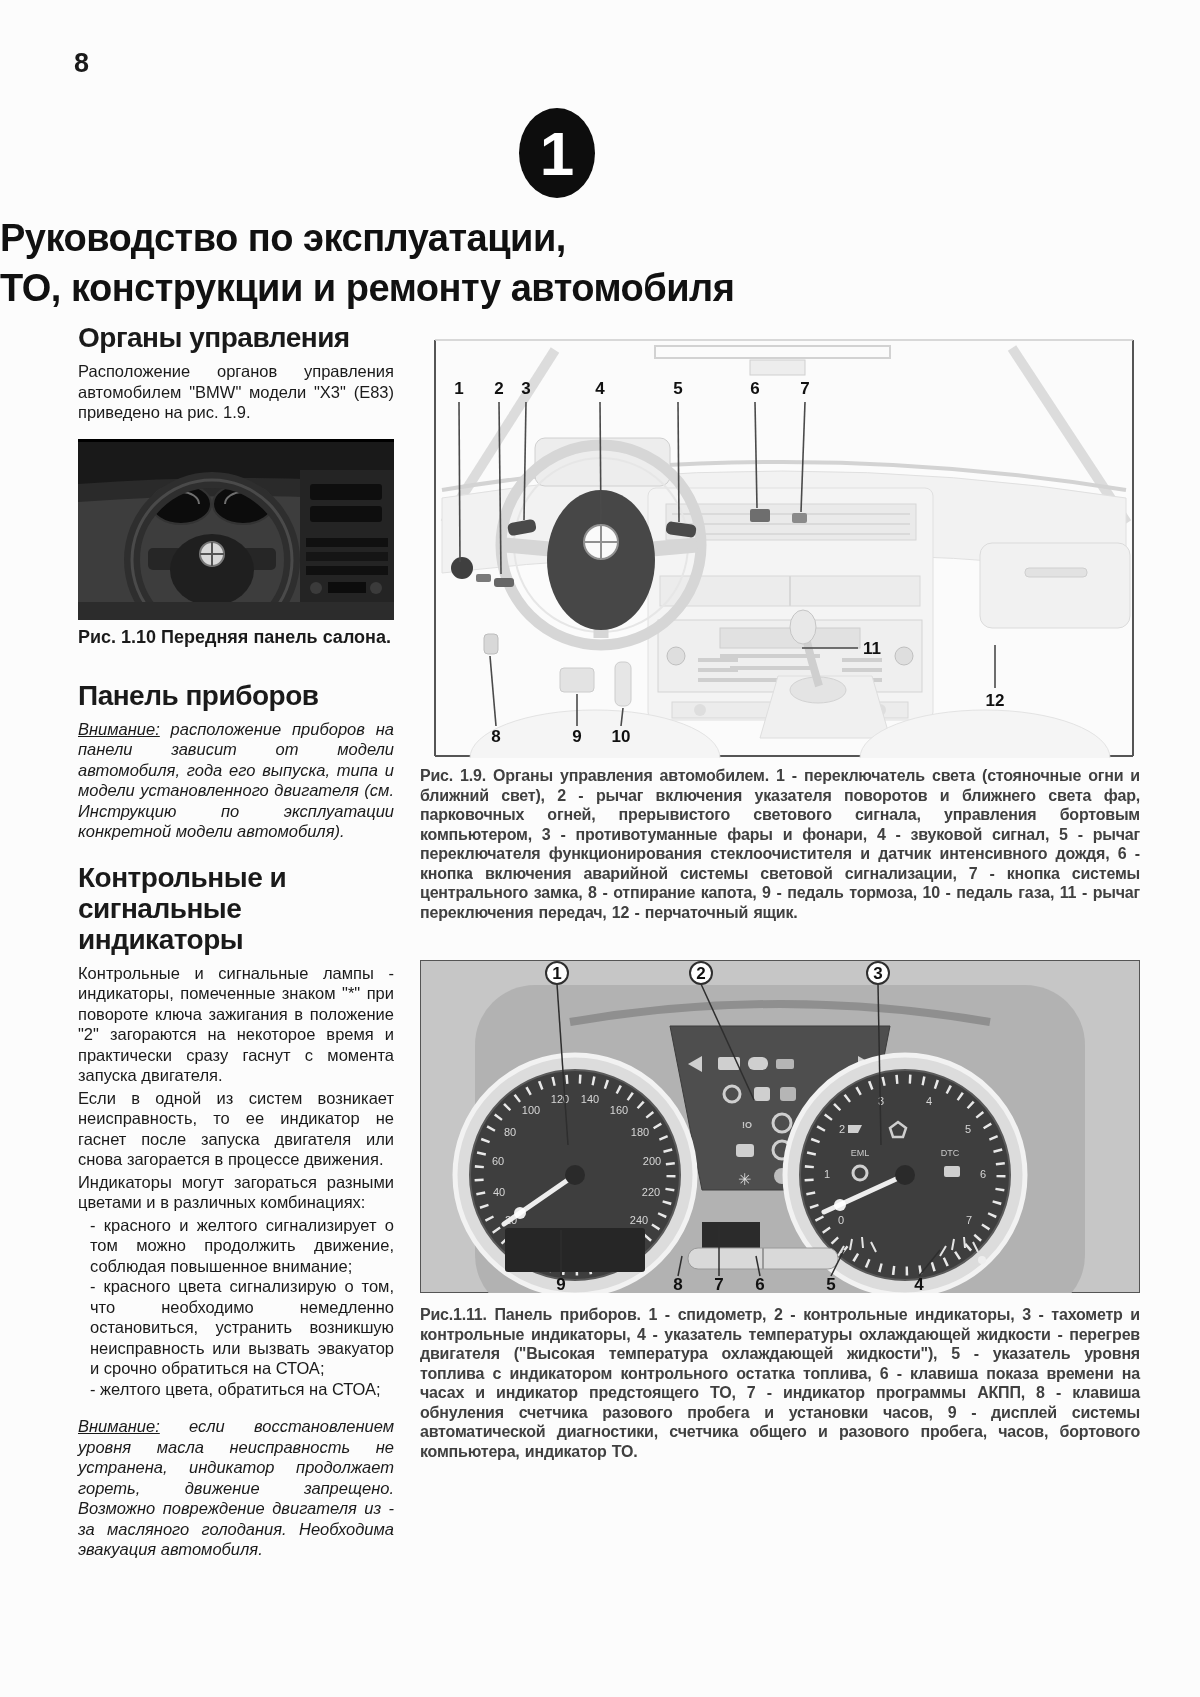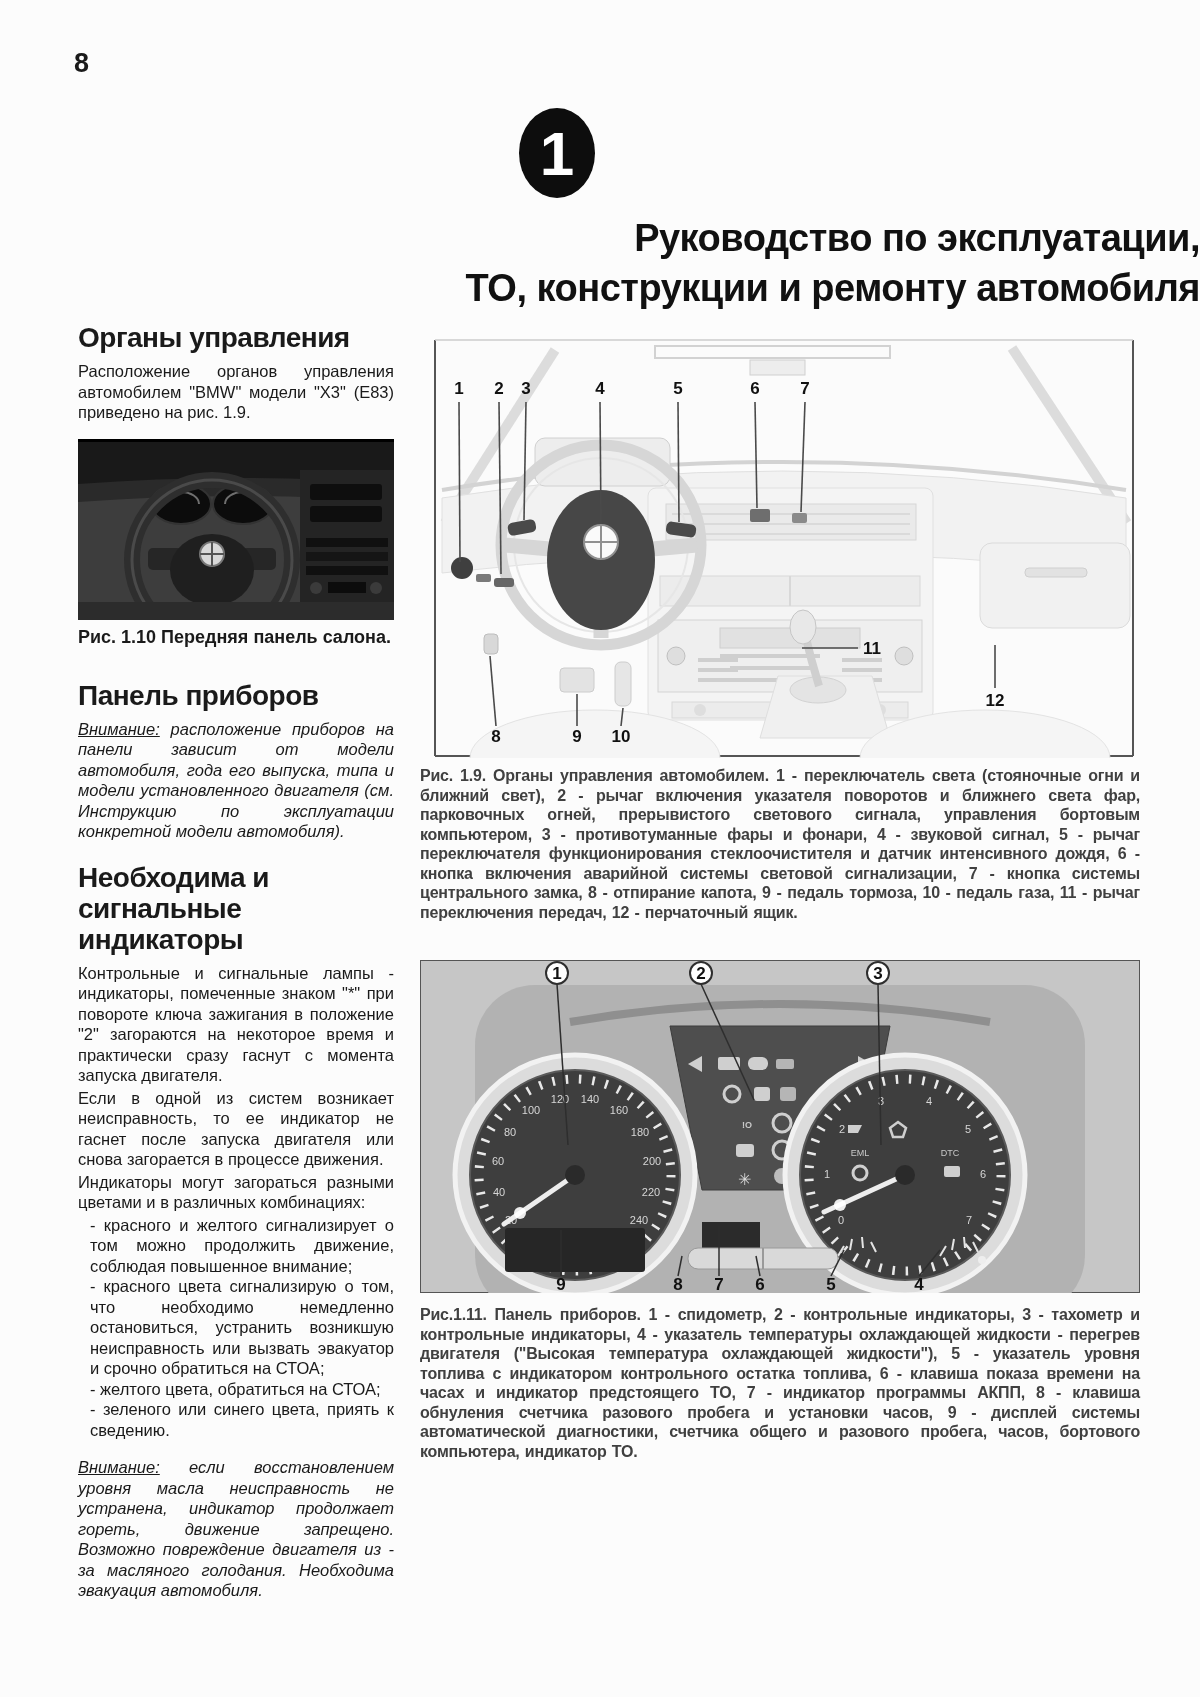--- a/index.html
+++ b/index.html
@@ -10,21 +10,21 @@
     overflow:hidden;
   }
   .pagenum{position:absolute;left:74px;top:48px;font-size:27px;font-weight:bold;}
   .badge{
     position:absolute;left:519px;top:108px;width:76px;height:90px;
     background:#0d0d0d;border-radius:50%;
     display:flex;align-items:center;justify-content:center;
     color:#fff;font-size:62px;font-weight:bold;
   }
   .title{
-    position:absolute;left:0;top:213px;width:1200px;text-align:right;
+    position:absolute;left:0;top:213px;width:1200px;text-align:left;
     font-size:38px;font-weight:bold;line-height:50px;color:#111;
     letter-spacing:-0.5px;
   }
   
   .leftcol{position:absolute;left:78px;top:322px;width:316px;}
   .leftcol h2{font-size:28px;font-weight:bold;margin:0 0 8px 0;letter-spacing:-0.5px;line-height:31px;}
   .leftcol p{font-size:16.5px;line-height:20.5px;margin:0 0 2px 0;text-align:justify;}
   .note{font-style:italic;}
   .note .lbl{text-decoration:underline;}
   .divline{height:3px;background:#000;margin:16px 0 0 0;}
@@ -107,29 +107,28 @@
 
     <div class="figcap-sm">Рис. 1.10 Передняя панель салона.</div>
 
     <div class="gap28"></div>
 
     <h2>Панель приборов</h2>
     <p class="note"><span class="lbl">Внимание:</span><span> расположение приборов на панели зависит от модели автомобиля, года его выпуска, типа и модели установленного двигателя (см. Инструкцию по эксплуатации конкретной модели автомобиля).</span></p>
 
     <div class="gap18"></div>
 
-    <h2>Необходима и сигнальные индикаторы</h2>
+    <h2>Контрольные и сигнальные индикаторы</h2>
     <p>Контрольные и сигнальные лампы - индикаторы, помеченные знаком "*" при повороте ключа зажигания в положение "2" загораются на некоторое время и практически сразу гаснут с момента запуска двигателя.</p>
     <p>Если в одной из систем возникает неисправность, то ее индикатор не гаснет после запуска двигателя или снова загорается в процессе движения.</p>
     <p>Индикаторы могут загораться разными цветами и в различных комбинациях:</p>
     <div class="bullets">
       <div>- красного и желтого сигнализирует о том можно продолжить движение, соблюдая повышенное внимание;</div>
       <div>- красного цвета сигнализирую о том, что необходимо немедленно остановиться, устранить возникшую неисправность или вызвать эвакуатор и срочно обратиться на СТОА;</div>
       <div>- желтого цвета, обратиться на СТОА;</div>
-      <div>- зеленого или синего цвета, приять к сведению.</div>
     </div>
     <p class="note" style="margin-top:17px"><span class="lbl">Внимание:</span><span> если восстановлением уровня масла неисправность не устранена, индикатор продолжает гореть, движение запрещено. Возможно повреждение двигателя из - за масляного голодания. Необходима эвакуация автомобиля.</span></p>
   </div>
 
   <div class="rightcol">
 
     <svg class="fig19" viewBox="0 0 720 420">
       <rect x="15" y="2" width="698" height="416" fill="#fbfbfb"></rect>
 
       <path d="M15,2 V418 M713,2 V418 M15,418 H713" stroke="#555" stroke-width="2" fill="none"></path>

